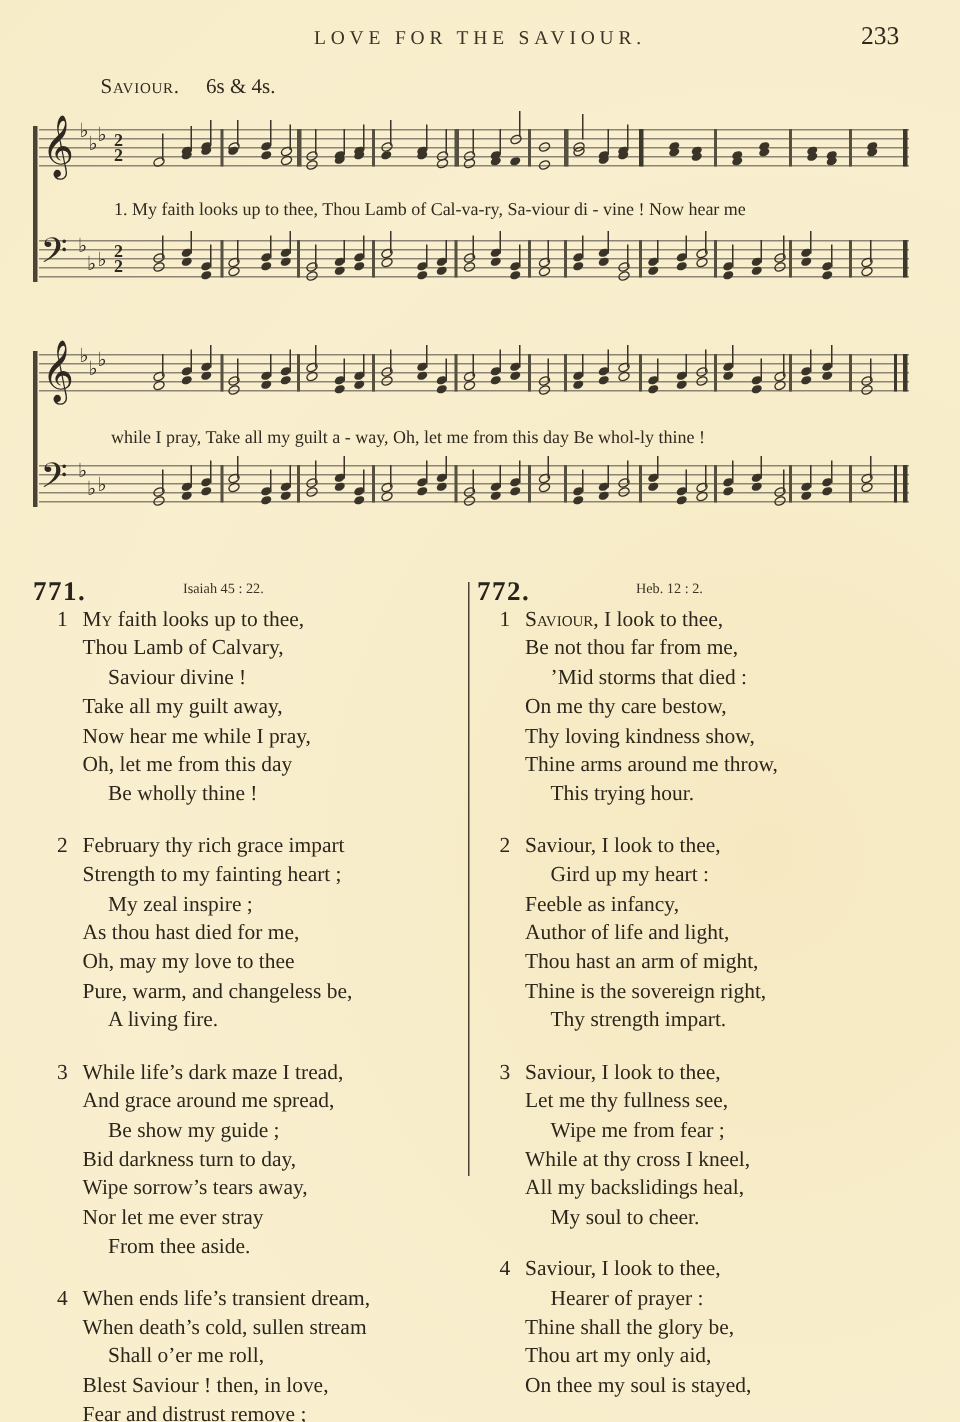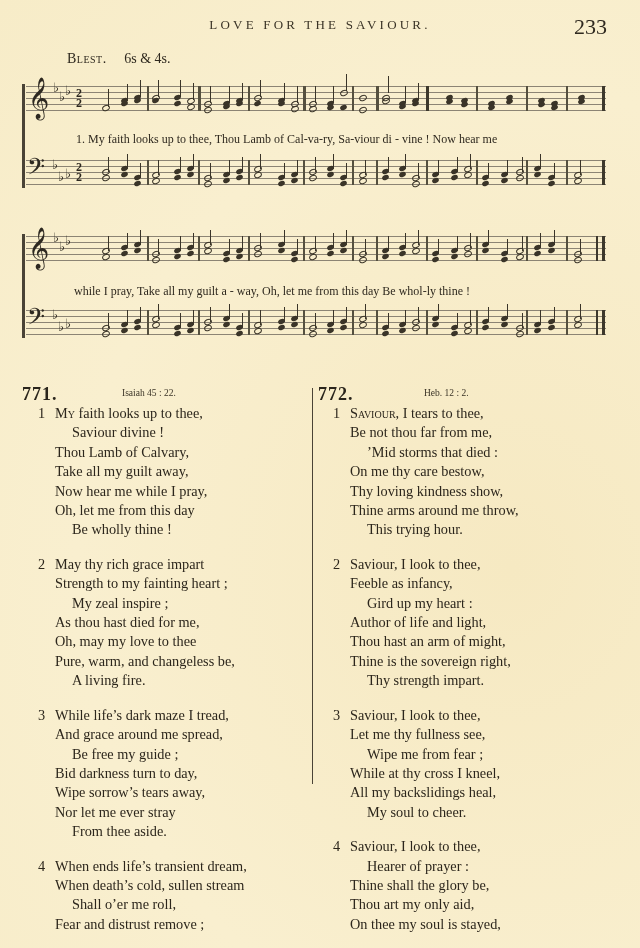--- a/index.html
+++ b/index.html
@@ -9,21 +9,21 @@
     background-image: radial-gradient(ellipse at 80% 60%, #f6e9c2 0%, #f9efcf 60%, #f7ecc8 100%);
     font-family:"Liberation Serif","DejaVu Serif",serif;
     color:#2a251c;
     position:relative;
   }
   .abs { position:absolute; }
   .running-head {
     top:17px; left:0; width:640px; text-align:center;
     font-size:13px; letter-spacing:3.2px; color:#3a3326;
   }
-  .page-num { top:14px; left:574px; font-size:22px; color:#2f291f; }
+  .page-num { top:14px; left:574px; font-size:17px; color:#2f291f; }
   .tune-line { top:51px; left:67px; font-size:14px; color:#2f291f; }
   .tune-name { font-variant:small-caps; letter-spacing:0.5px; }
   .tune-meter { margin-left:14px; }
 
   
   .system { left:22px; width:588px; }
   .brace-bar { position:absolute; left:0; width:3px; background:#4a4336; }
   .staff { position:absolute; left:4px; width:580px; height:25px; }
   .staff .line { position:absolute; left:0; right:0; height:1px; background:#8c8474; }
   .staff .bar { position:absolute; top:0; width:1.5px; height:25px; background:#55503f; }
@@ -51,21 +51,21 @@
   .vnum { display:inline-block; width:23px; text-align:left; padding-left:0; }
   .sc { font-variant:small-caps; }
 </style>
 </head>
 <body>
 
 <div class="abs running-head">LOVE FOR THE SAVIOUR.</div>
 <div class="abs page-num">233</div>
 
 <div class="abs tune-line">
-  <span class="tune-name">Blest.</span>
+  <span class="tune-name">Saviour.</span>
   <span class="tune-meter">6s &amp; 4s.</span>
 </div>
 
 <div class="abs system" style="top:84px;height:104px;">
   <div class="brace-bar" style="top:0;height:104px;"></div>
 
   <div class="staff" style="top:2px;">
     <div class="line" style="top:0"></div>
       <div class="line" style="top:6px"></div>
       <div class="line" style="top:12px"></div>
@@ -493,74 +493,75 @@
 <div class="col-divider"></div>
 
 <div class="abs col col-left">
   <div class="hymn-head">
     <span class="hymn-num">771.</span>
     <span class="hymn-ref" style="left:100px">Isaiah 45 : 22.</span>
   </div>
   <div style="padding-left:33px;">
     <div class="stanza">
       <div class="vline numbered"><span class="vnum" style="padding-left:6px;width:17px">1</span><span class="sc">My</span> <span>faith looks up to thee,</span></div>
+      <div class="vline">Thou Lamb of Calvary,</div>
       <div class="vline indent">Saviour divine !</div>
-      <div class="vline">Thou Lamb of Calvary,</div>
       <div class="vline">Take all my guilt away,</div>
       <div class="vline">Now hear me while I pray,</div>
       <div class="vline">Oh, let me from this day</div>
       <div class="vline indent">Be wholly thine !</div>
     </div>
     <div class="stanza">
-      <div class="vline numbered"><span class="vnum" style="padding-left:6px;width:17px">2</span><span>May thy rich grace impart</span></div>
+      <div class="vline numbered"><span class="vnum" style="padding-left:6px;width:17px">2</span><span>February thy rich grace impart</span></div>
       <div class="vline">Strength to my fainting heart ;</div>
       <div class="vline indent">My zeal inspire ;</div>
       <div class="vline">As thou hast died for me,</div>
       <div class="vline">Oh, may my love to thee</div>
       <div class="vline">Pure, warm, and changeless be,</div>
       <div class="vline indent">A living fire.</div>
     </div>
     <div class="stanza">
       <div class="vline numbered"><span class="vnum" style="padding-left:6px;width:17px">3</span><span>While life’s dark maze I tread,</span></div>
       <div class="vline">And grace around me spread,</div>
-      <div class="vline indent">Be free my guide ;</div>
+      <div class="vline indent">Be show my guide ;</div>
       <div class="vline">Bid darkness turn to day,</div>
       <div class="vline">Wipe sorrow’s tears away,</div>
       <div class="vline">Nor let me ever stray</div>
       <div class="vline indent">From thee aside.</div>
     </div>
     <div class="stanza">
       <div class="vline numbered"><span class="vnum" style="padding-left:6px;width:17px">4</span><span>When ends life’s transient dream,</span></div>
       <div class="vline">When death’s cold, sullen stream</div>
       <div class="vline indent">Shall o’er me roll,</div>
+      <div class="vline">Blest Saviour ! then, in love,</div>
       <div class="vline">Fear and distrust remove ;</div>
 
     </div>
   </div>
 </div>
 
 <div class="abs col col-right">
   <div class="hymn-head">
     <span class="hymn-num">772.</span>
     <span class="hymn-ref" style="left:106px">Heb. 12 : 2.</span>
   </div>
   <div style="padding-left:32px;">
     <div class="stanza">
-      <div class="vline numbered"><span class="vnum" style="padding-left:6px;width:17px">1</span><span class="sc">Saviour,</span> <span>I tears to thee,</span></div>
+      <div class="vline numbered"><span class="vnum" style="padding-left:6px;width:17px">1</span><span class="sc">Saviour,</span> <span>I look to thee,</span></div>
       <div class="vline">Be not thou far from me,</div>
       <div class="vline indent">’Mid storms that died :</div>
       <div class="vline">On me thy care bestow,</div>
       <div class="vline">Thy loving kindness show,</div>
       <div class="vline">Thine arms around me throw,</div>
       <div class="vline indent">This trying hour.</div>
     </div>
     <div class="stanza">
       <div class="vline numbered"><span class="vnum" style="padding-left:6px;width:17px">2</span><span>Saviour, I look to thee,</span></div>
+      <div class="vline indent">Gird up my heart :</div>
       <div class="vline">Feeble as infancy,</div>
-      <div class="vline indent">Gird up my heart :</div>
       <div class="vline">Author of life and light,</div>
       <div class="vline">Thou hast an arm of might,</div>
       <div class="vline">Thine is the sovereign right,</div>
       <div class="vline indent">Thy strength impart.</div>
     </div>
     <div class="stanza">
       <div class="vline numbered"><span class="vnum" style="padding-left:6px;width:17px">3</span><span>Saviour, I look to thee,</span></div>
       <div class="vline">Let me thy fullness see,</div>
       <div class="vline indent">Wipe me from fear ;</div>
       <div class="vline">While at thy cross I kneel,</div>

